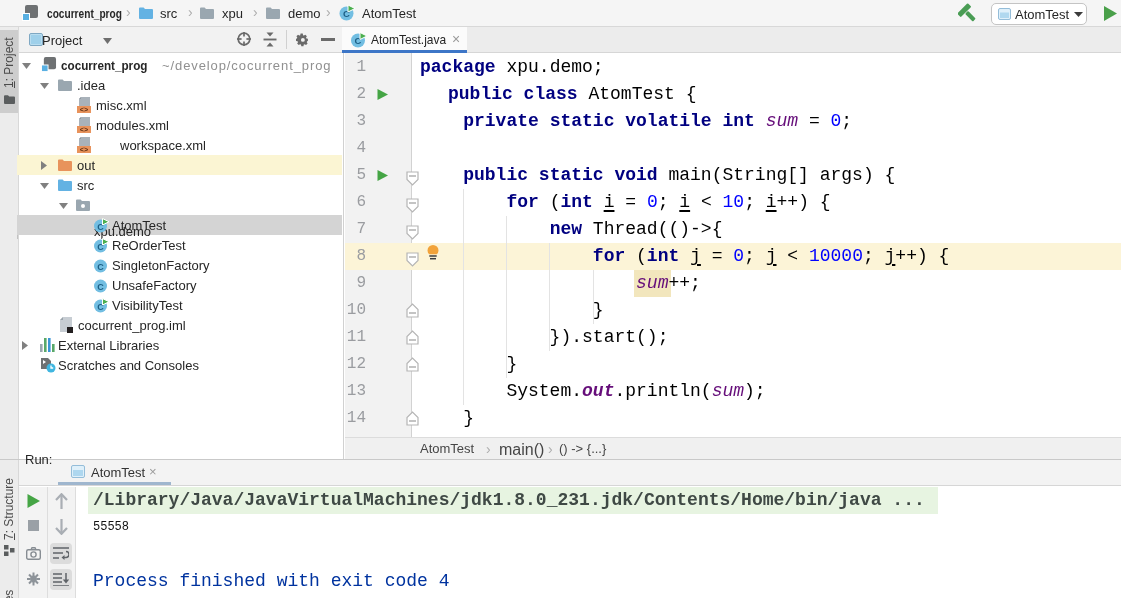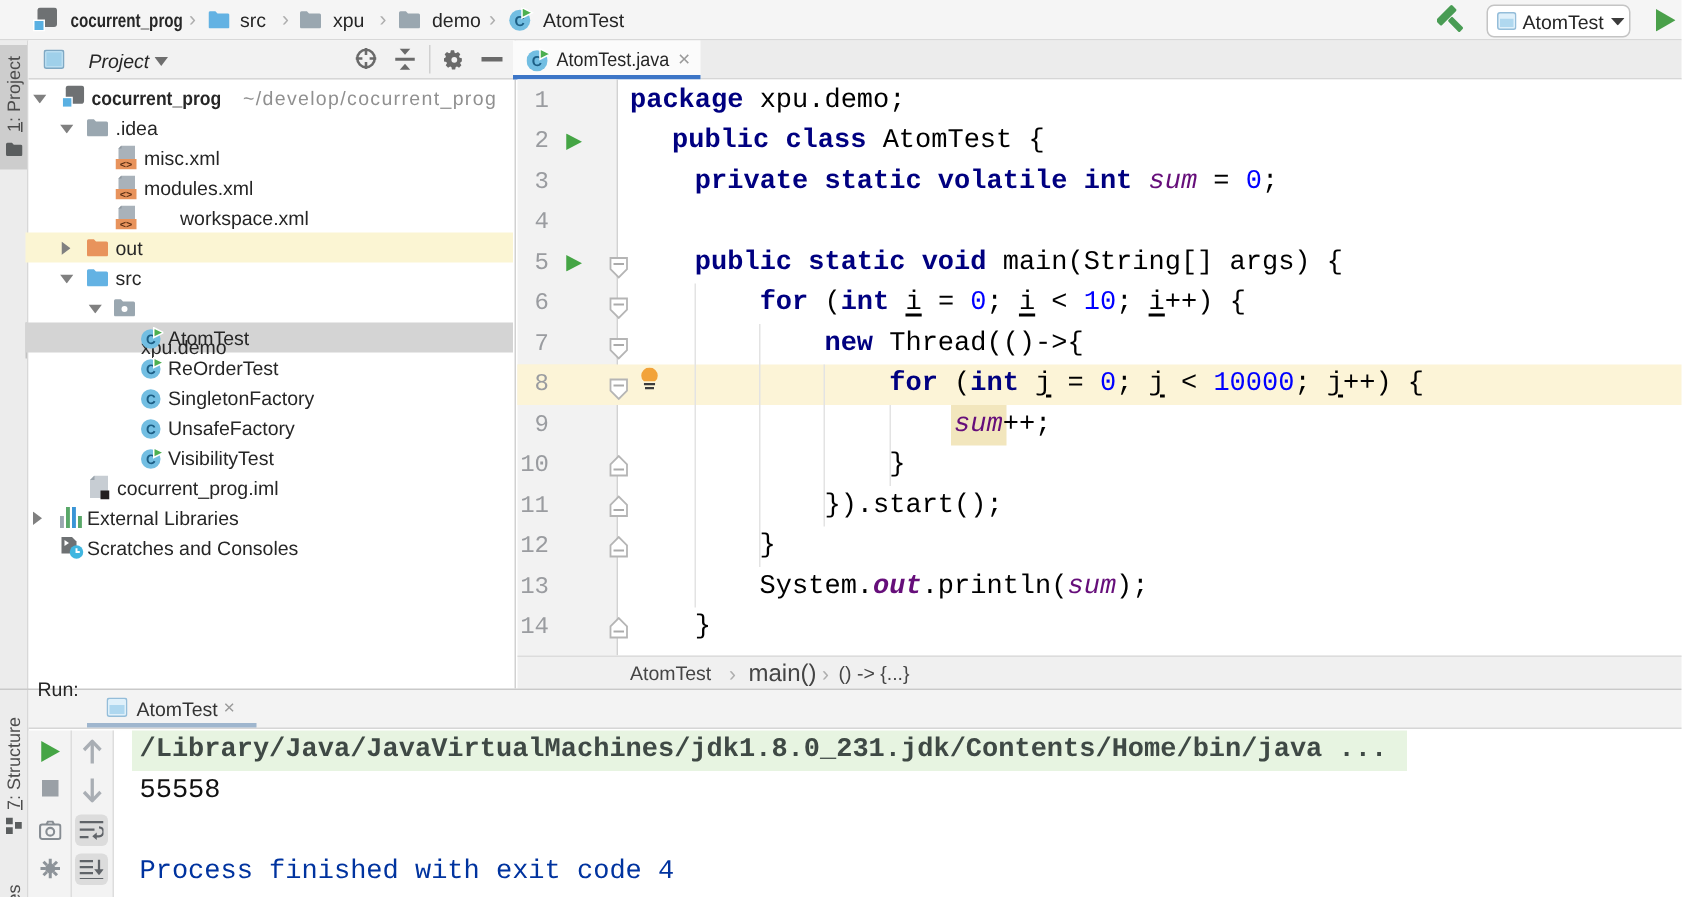--- a/index.html
+++ b/index.html
@@ -93,21 +93,21 @@
   <div class="vtext" style="left:17px;top:597px;">Favorites</div>
 </div>
 
 <div class="abs" style="left:19px;top:27px;width:325px;height:432px;background:#ffffff;border-right:1px solid #d1d1d1;"></div>
 <div class="abs" style="left:19px;top:27px;width:325px;height:26px;background:#f2f2f2;border-bottom:1px solid #d6d6d6;border-right:1px solid #d1d1d1;"></div>
 <div id="pheader">
   <svg class="abs" style="left:29px;top:33px;" width="14" height="13" viewBox="0 0 14 13">
     <rect x="0.5" y="0.5" width="13" height="12" rx="1.5" fill="#b9ddf0" stroke="#7fa8c3"></rect>
     <rect x="2" y="2" width="10" height="9" fill="#9fd0ea"></rect>
   </svg>
-  <div class="abs bc" style="left:59px;top:33px;font-style:italic;">Project</div>
+  <div class="abs bc" style="left:42px;top:33px;">Project</div>
   <svg class="abs" style="left:103px;top:38px;" width="9" height="6" viewBox="0 0 9 6">
         <path d="M0 0 H9 L4.5 6 Z" fill="#6e6e6e"></path>
       </svg>
   <svg class="abs" style="left:237px;top:32px;" width="14" height="14" viewBox="0 0 14 14">
     <circle cx="7" cy="7" r="5.8" fill="none" stroke="#6a6a6a" stroke-width="1.7"></circle>
     <line x1="7" y1="0" x2="7" y2="4.6" stroke="#6a6a6a" stroke-width="1.7"></line>
     <line x1="7" y1="9.4" x2="7" y2="14" stroke="#6a6a6a" stroke-width="1.7"></line>
     <line x1="0" y1="7" x2="4.6" y2="7" stroke="#6a6a6a" stroke-width="1.7"></line>
     <line x1="9.4" y1="7" x2="14" y2="7" stroke="#6a6a6a" stroke-width="1.7"></line>
   </svg>
@@ -426,17 +426,17 @@
       <line x1="0" y1="9" x2="9" y2="9"></line>
       <line x1="0" y1="13" x2="16" y2="13"></line>
       <line x1="13" y1="0" x2="13" y2="8"></line>
     </g>
     <path d="M13 10.5 L9.8 6.5 H16.2 Z" fill="#5f6368"></path>
   </svg>
 </div>
 <div id="console">
   <div class="abs" style="left:88px;top:487px;width:850px;height:27px;background:#e7f4e1;"></div>
   <pre class="abs" style="left:93px;top:487px;font-family:Liberation Mono, monospace;font-size:18px;line-height:27px;font-weight:bold;color:#3f4945;">/Library/Java/JavaVirtualMachines/jdk1.8.0_231.jdk/Contents/Home/bin/java ...</pre>
-  <pre class="abs" style="left:93px;top:514px;font-family:'Liberation Mono',monospace;font-size:18px;line-height:27px;color:#111111;">55558</pre>
+  <pre class="abs" style="left:93px;top:514px;font-family:'Liberation Mono',monospace;font-size:12px;line-height:27px;color:#111111;">55558</pre>
   <pre class="abs" style="left:93px;top:568px;font-family:'Liberation Mono',monospace;font-size:18px;line-height:27px;color:#00339f;">Process finished with exit code 4</pre>
 </div>
 
 </div>
 
 </body></html>

